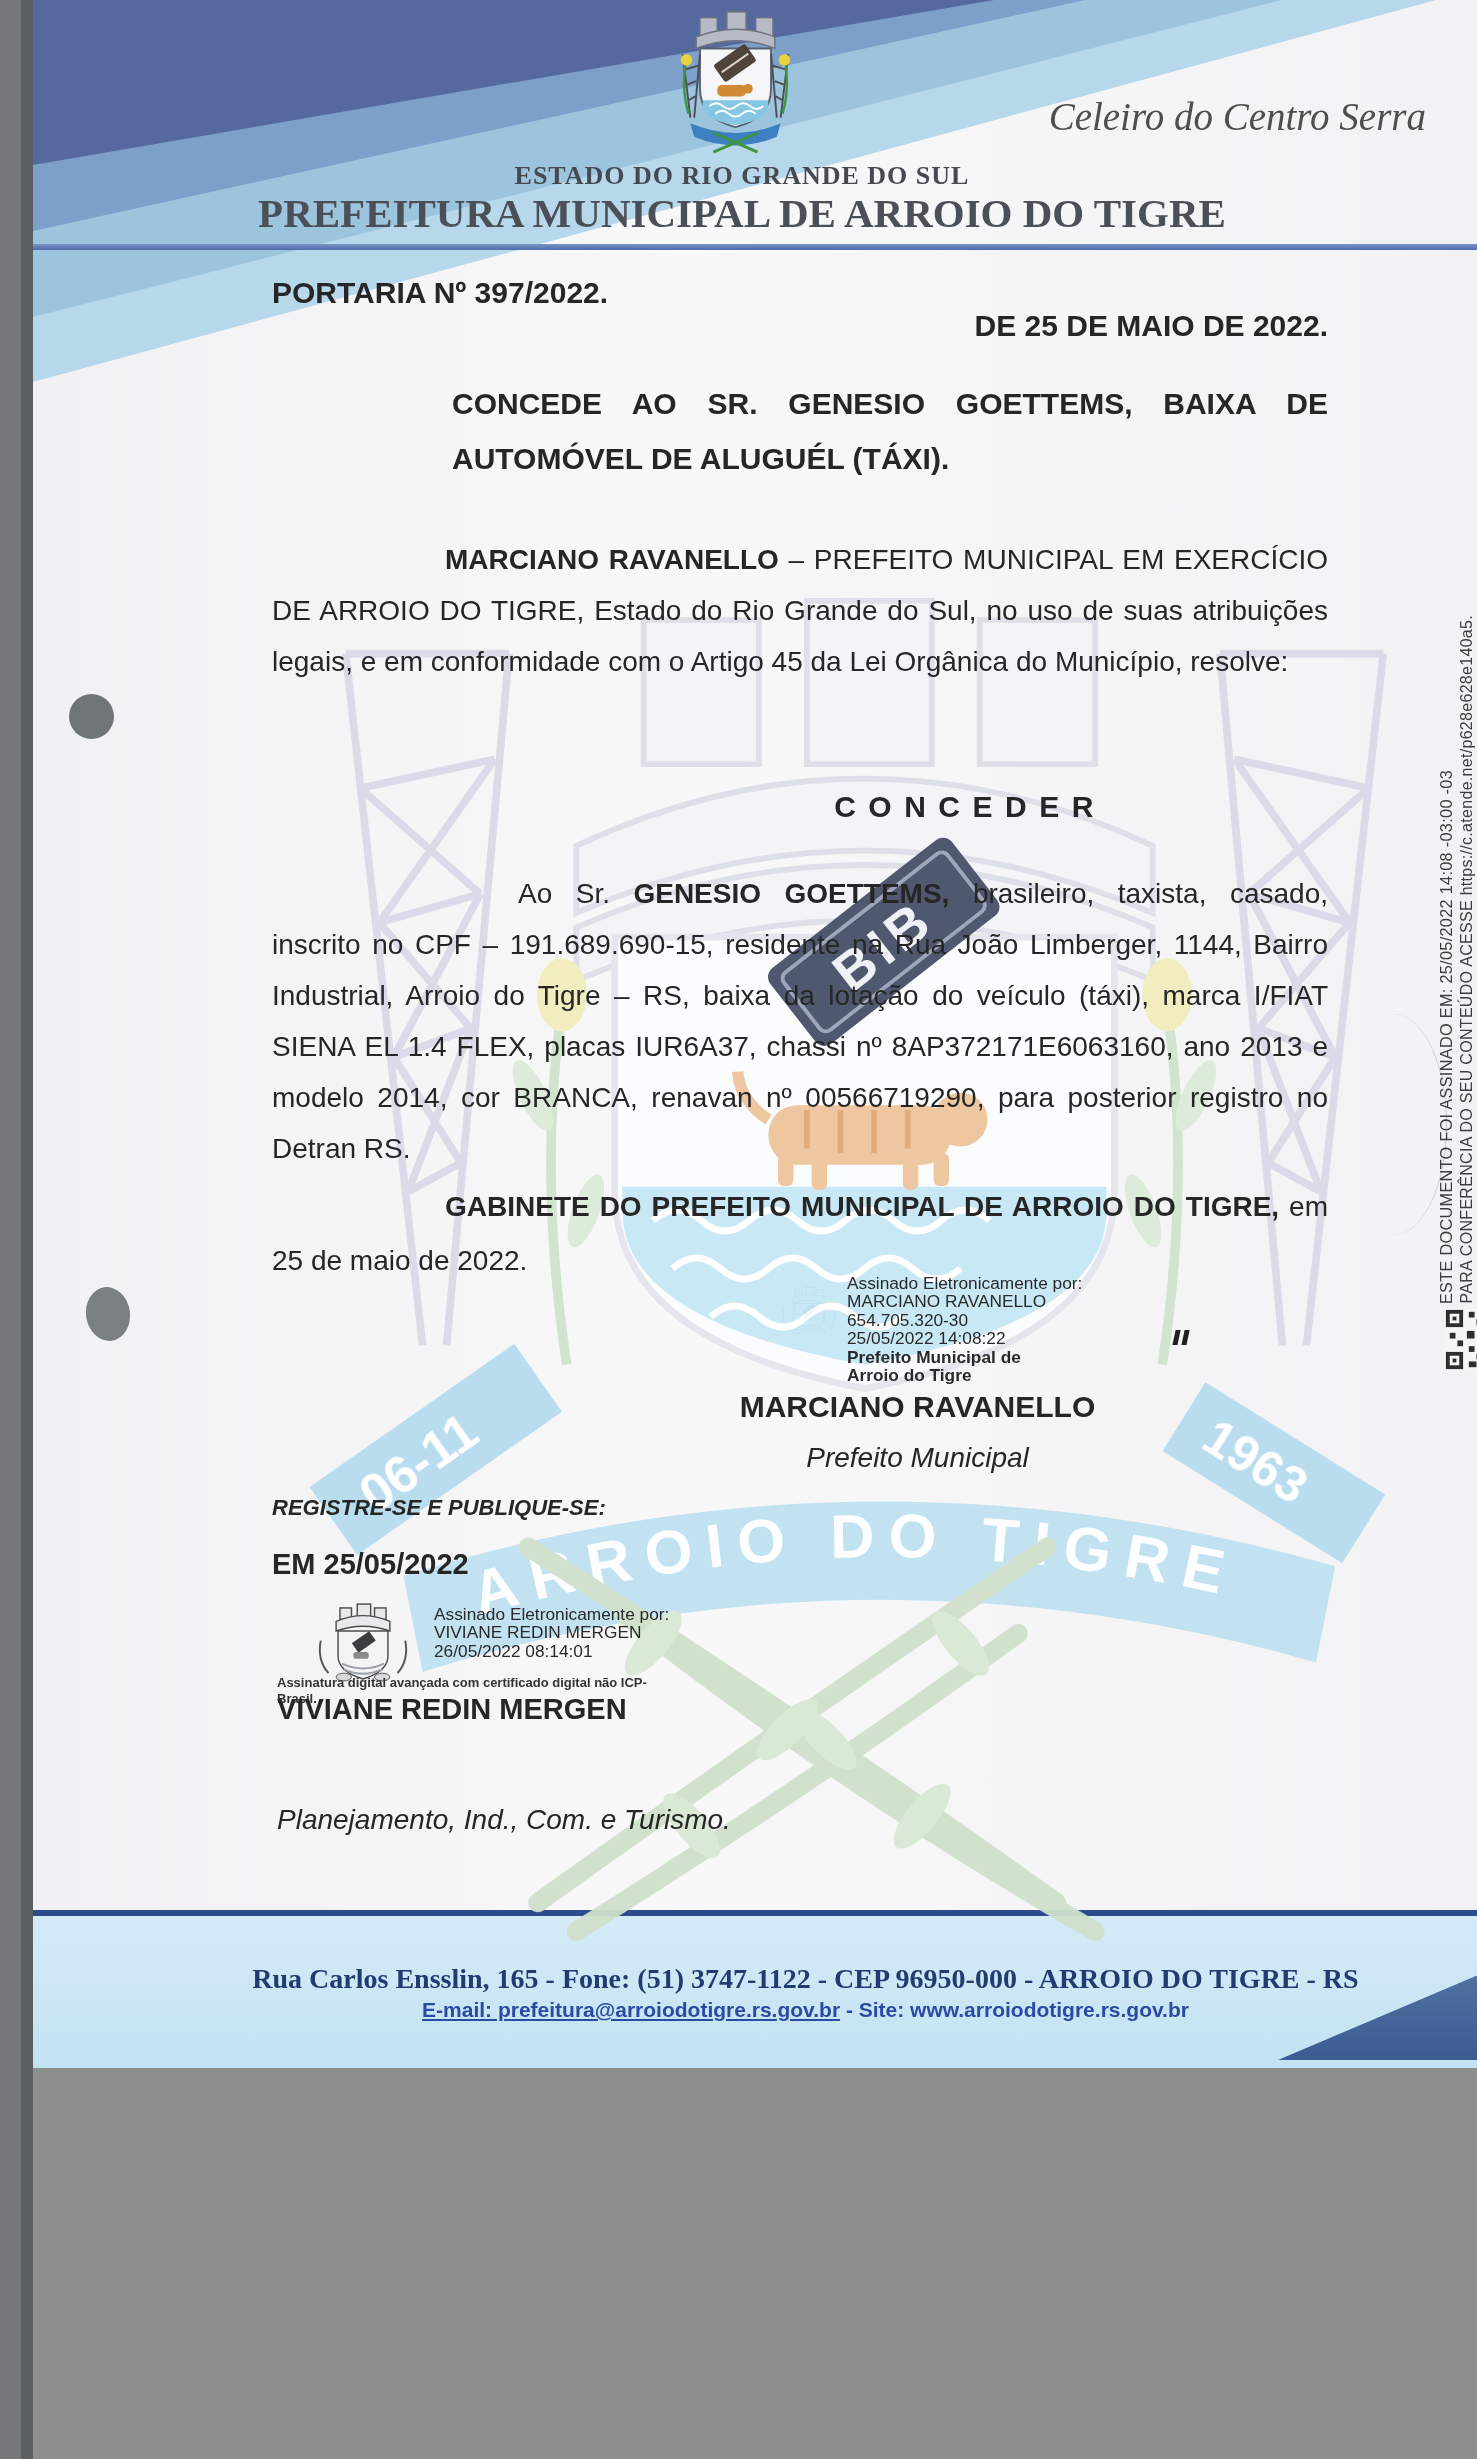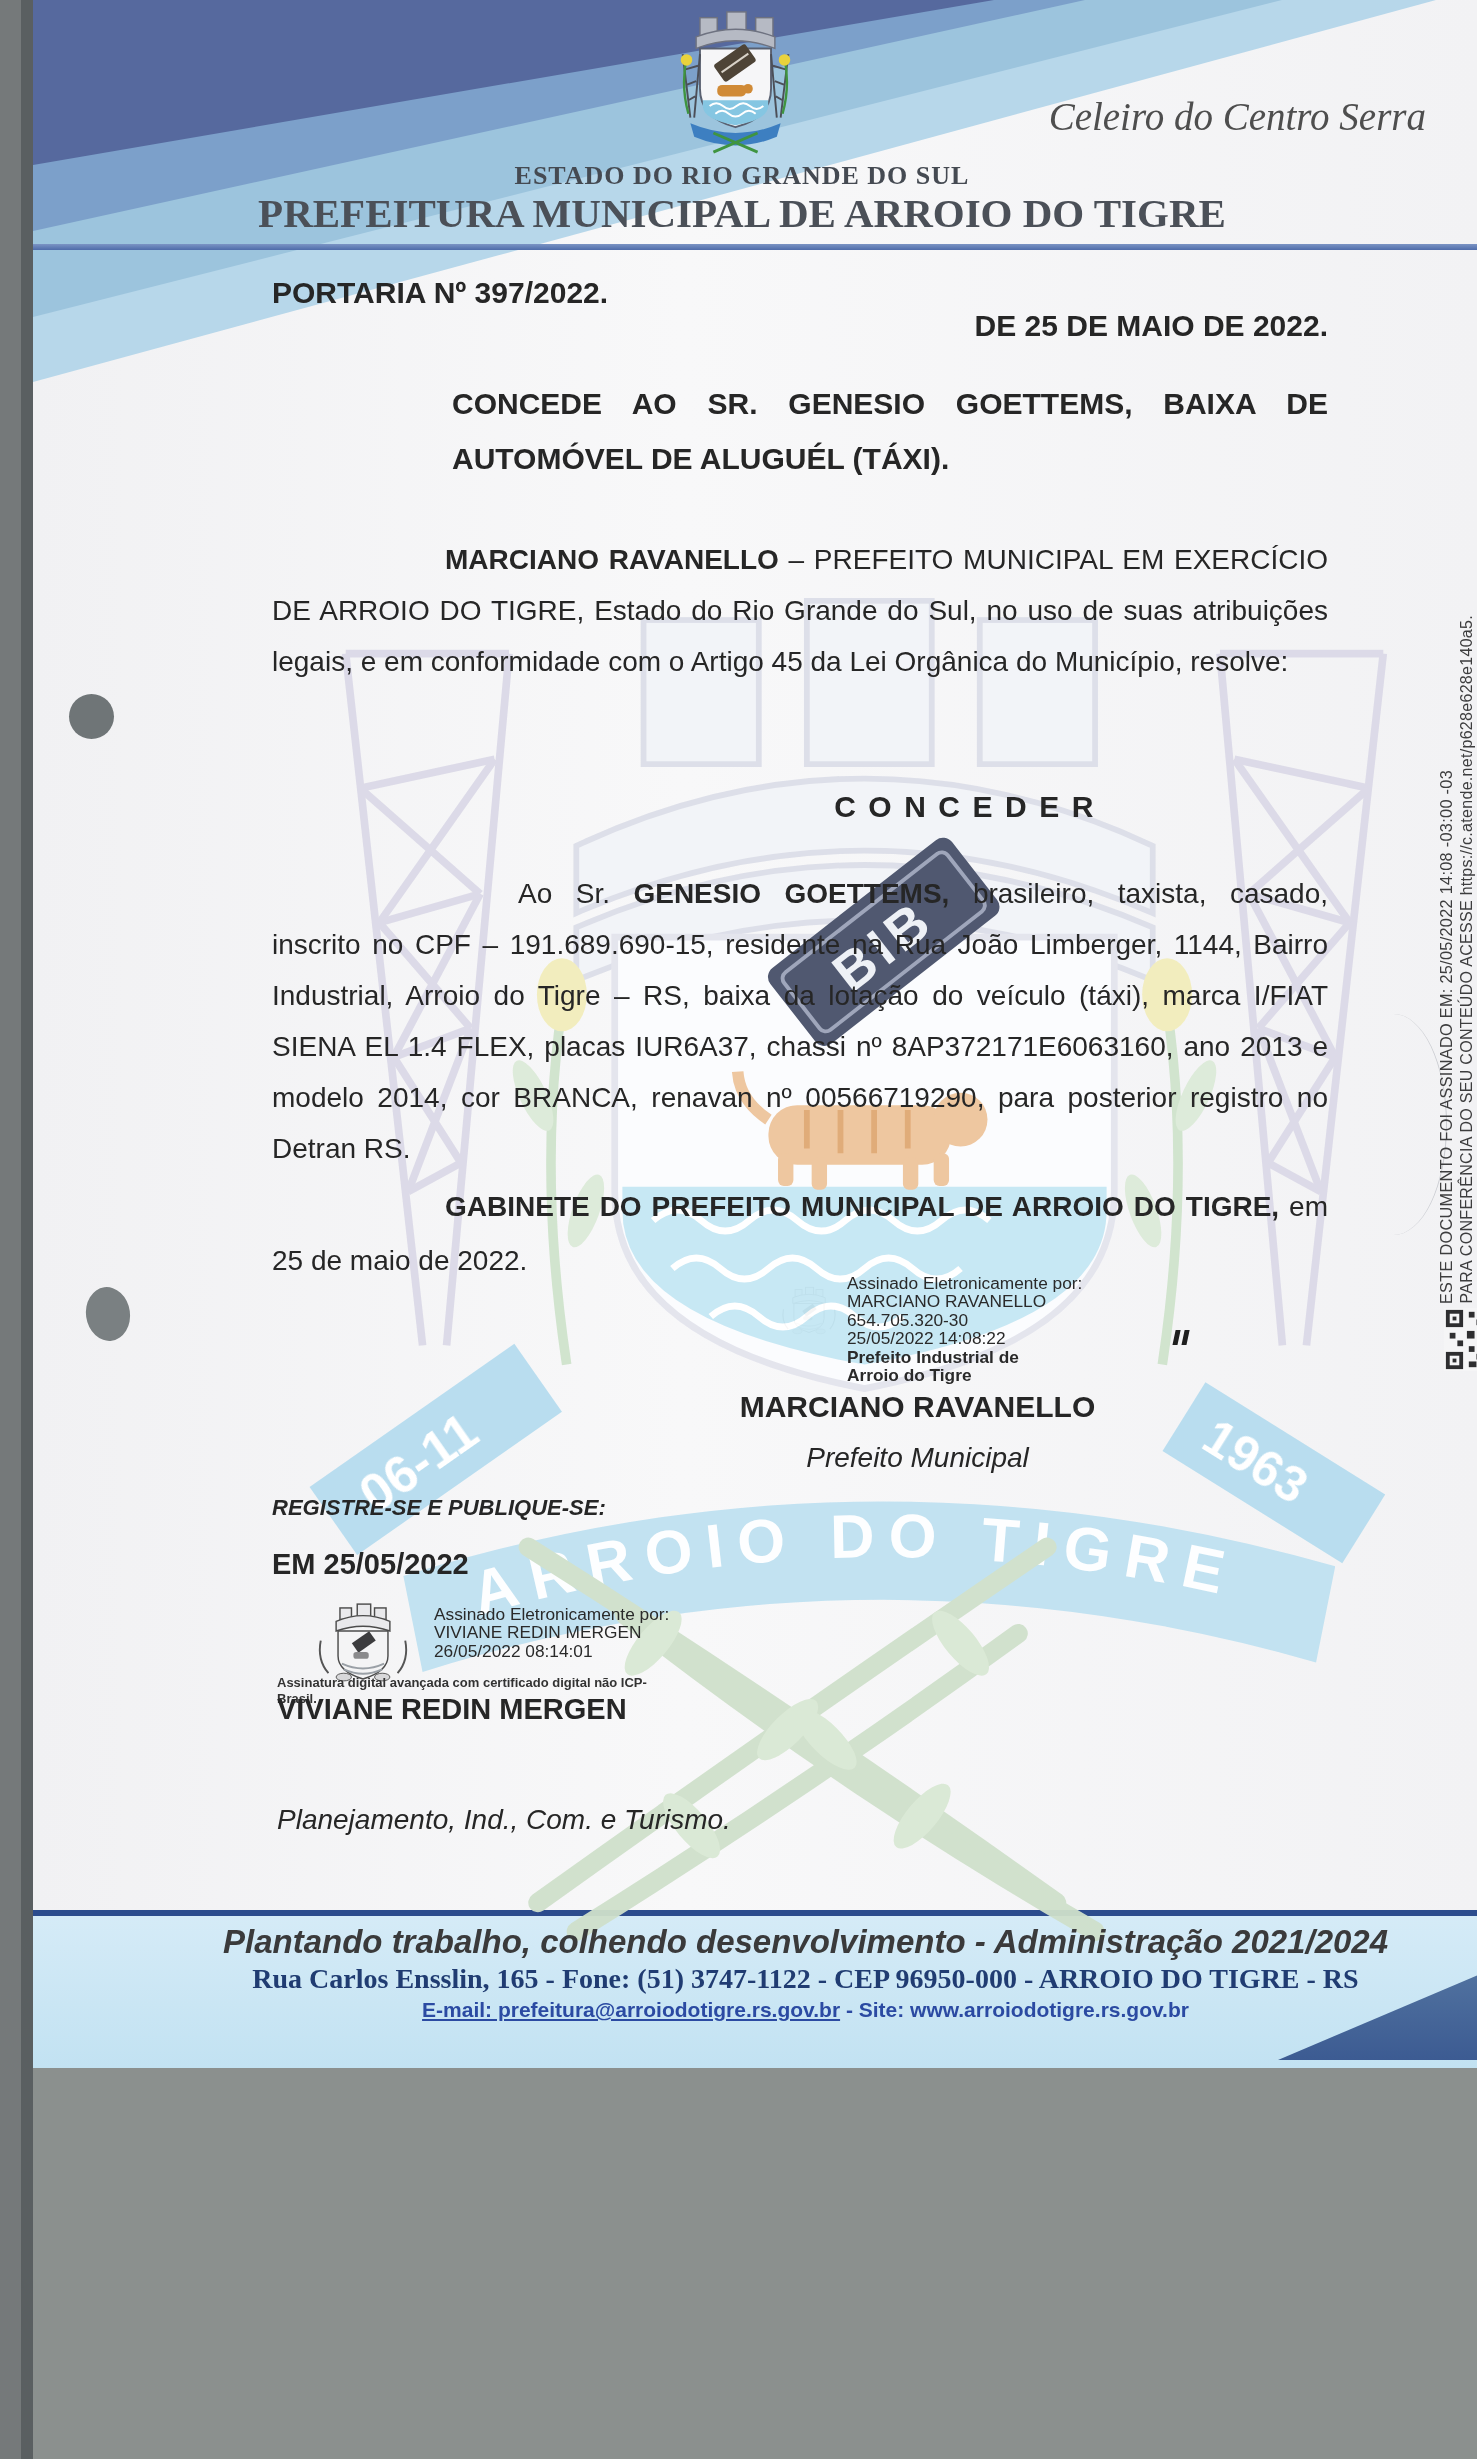--- a/index.html
+++ b/index.html
@@ -258,21 +258,21 @@
       <path d="M28,64 Q50,74 72,64 M30,70 Q50,79 70,70"></path>
     </g>
     <ellipse cx="30" cy="78" rx="8" ry="4" fill="#d8d8da" stroke="#555" stroke-width="1"></ellipse>
     <ellipse cx="70" cy="78" rx="8" ry="4" fill="#d8d8da" stroke="#555" stroke-width="1"></ellipse>
   </svg>
   <div class="abs stamp1-text txt">
     <div>Assinado Eletronicamente por:</div>
     <div>MARCIANO RAVANELLO</div>
     <div>654.705.320-30</div>
     <div>25/05/2022 14:08:22</div>
-    <div class="stamp-bold">Prefeito Industrial de</div>
+    <div class="stamp-bold">Prefeito Municipal de</div>
     <div class="stamp-bold">Arroio do Tigre</div>
   </div>
 
   <div class="abs mayor-name txt">MARCIANO RAVANELLO</div>
   <div class="abs mayor-title txt">Prefeito Municipal</div>
 
   <div class="abs register-line txt">REGISTRE-SE E PUBLIQUE-SE:</div>
   <div class="abs register-date txt">EM 25/05/2022</div>
 
   <svg class="abs stamp2-icon" viewBox="0 0 100 84">
@@ -303,21 +303,20 @@
     <div>Assinatura digital avançada com certificado digital não ICP-</div>
     <div>Brasil.</div>
   </div>
 
   <div class="abs secretary-name txt">VIVIANE REDIN MERGEN</div>
   <div class="abs secretary-title2 txt">Planejamento, Ind., Com. e Turismo.</div>
 
   <div class="abs footer-rule"></div>
   <div class="abs footer-band"></div>
   <div class="abs footer-triangle"></div>
-  <div class="abs footer-tagline txt">Plantando trabalho, colhendo desenvolvimento - Administração 2021/2024</div>
   <div class="abs footer-address txt">Rua Carlos Ensslin, 165 - Fone: (51) 3747-1122 - CEP 96950-000 - ARROIO DO TIGRE - RS</div>
   <div class="abs footer-contact txt">
     <span class="em">E-mail: prefeitura@arroiodotigre.rs.gov.br</span><span> - Site: www.arroiodotigre.rs.gov.br</span>
   </div>
 
   <div class="abs vside txt">
     <span class="v1">ESTE DOCUMENTO FOI ASSINADO EM: 25/05/2022 14:08 -03:00 -03</span>
     <span class="v2">PARA CONFERÊNCIA DO SEU CONTEÚDO ACESSE https://c.atende.net/p628e628e140a5.</span>
   </div>
 

